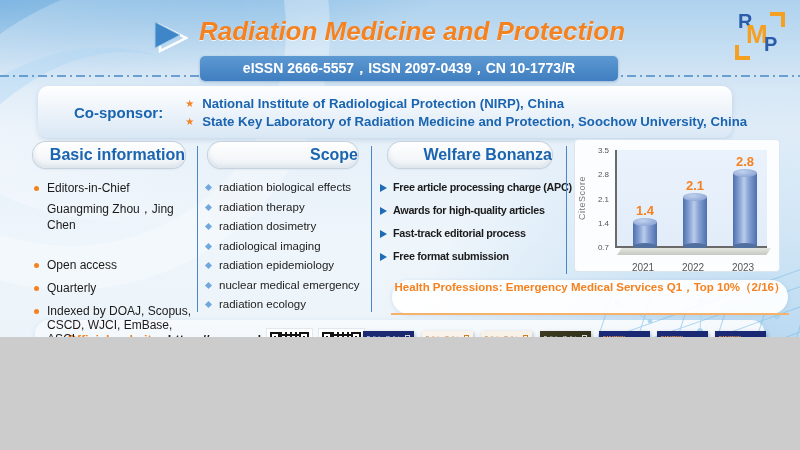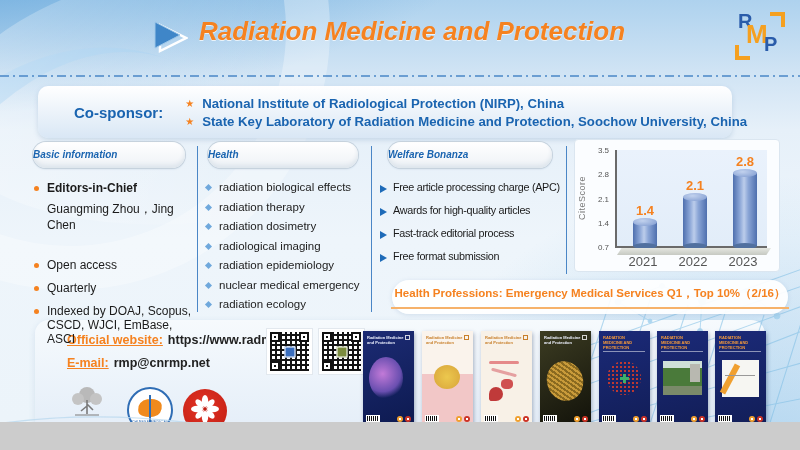--- a/index.html
+++ b/index.html
@@ -1,18 +1,18 @@
 <!DOCTYPE html>
 <html><head>
 <meta charset="utf-8">
 <style>
   * { margin:0; padding:0; box-sizing:border-box; }
   html,body { background:#ccc; }
   .flyer{
-    position:relative; width:800px; height:422px; overflow:hidden;
+    position:relative; width:800px; height:337px; overflow:hidden;
     font-family:"Liberation Sans","DejaVu Sans",sans-serif;
     background:
       radial-gradient(140% 95% at -12% -25%, rgba(64,145,210,.85) 0%, rgba(64,145,210,0) 55%),
       linear-gradient(180deg,#aed2ee 0%, #cfe3f4 70px, #e6f0f9 130px, #eef5fb 240px, #ecf4fa 100%);
   }
   
   .decor{ position:absolute; z-index:0; pointer-events:none; }
   .ring1{ left:-190px; top:-230px; width:520px; height:520px; border-radius:50%;
           border:44px solid rgba(255,255,255,.30); }
   .swoosh1{ left:-140px; top:40px; width:420px; height:520px; border-radius:50%;
@@ -53,36 +53,36 @@
   .col{ position:absolute; top:142px; z-index:2; }
   .col1{ left:30px; width:164px; }
   .col2{ left:204px; width:162px; }
   .col3{ left:378px; width:188px; }
   .vdiv{ position:absolute; width:0; border-left:1.5px solid #4a86c6; z-index:2; }
   .vd1{ left:197px; top:146px; height:166px; }
   .vd2{ left:371px; top:146px; height:166px; }
   .vd3{ left:566px; top:146px; height:128px; }
   .pill{ height:26px; border-radius:13px; background:linear-gradient(180deg,#ffffff,#eef2f6);
     box-shadow:0 0 0 1px #c6d2dd, inset 0 -3px 4px #dde5ec, 0 1px 2px rgba(120,150,180,.35);
-    color:#1a64b0; font-size:10px; font-weight:bold; text-align:left; line-height:26px;font-style:italic; }
+    color:#1a64b0; font-size:16px; font-weight:bold; text-align:right; line-height:26px; }
   .col1 .pill{ width:152px; margin-left:3px; }
   .col2 .pill{ width:150px; margin-left:4px; }
   .col3 .pill{ width:164px; margin-left:10px; }
   .list{ margin-top:13px; }
   .bi-item{ display:flex; font-size:12px; color:#1b1b1b; margin-left:4px; }
   .dot{ width:5px; height:5px; border-radius:50%; background:#f58220; margin:5px 8px 0 0; flex:none; }
-  .bi-bold{ font-weight:bold; }
+  .bi-bold{ font-weight:normal; }
   .bi-sub{ margin:6px 0 0 17px; font-size:12px; color:#1b1b1b; }
   .gap-lg{ margin-top:26px; } .gap-sm{ margin-top:9px; }
   .sc-item{ display:flex; align-items:flex-start; font-size:11.5px; color:#222;
             margin-bottom:7.5px; white-space:nowrap; }
   .diam{ width:5px; height:5px; background:#6fa8dc; transform:rotate(45deg);
          margin:4px 8px 0 2px; flex:none; }
-  .wf-item{ display:flex; align-items:flex-end; font-size:10.8px; letter-spacing:-0.3px;
-            color:#1b1b1b; font-weight:400; margin-bottom:11px; white-space:nowrap; }
+  .wf-item{ display:flex; align-items:center; font-size:10.8px; letter-spacing:-0.3px;
+            color:#1b1b1b; font-weight:700; margin-bottom:11px; white-space:nowrap; }
   .arrow{ width:0; height:0; border-top:4px solid transparent; border-bottom:4px solid transparent;
           border-left:7px solid #1e6bb8; margin:2px 6px 0 2px; flex:none; }
   
   .chart-box{ position:absolute; left:574px; top:139px; width:206px; height:133px; z-index:2;
     background:#fbfdff; border:1px solid #dbe6f0; border-radius:4px; }
   .ylab-wrap{ position:absolute; left:0; top:8px; bottom:24px; width:14px;
     display:flex; align-items:center; justify-content:center; }
   .ylab{ transform:rotate(-90deg); white-space:nowrap; font-size:9px; color:#777; letter-spacing:.5px; }
   .ytick{ position:absolute; left:10px; width:24px; text-align:right; font-size:8px; color:#555; }
   .plot{ position:absolute; left:40px; right:12px; top:10px; height:98px;
@@ -94,28 +94,28 @@
   .bar{ position:absolute; bottom:0; width:26px; display:flex; flex-direction:column;
         align-items:center; justify-content:flex-end; }
   .b0{ left:15px; } .b1{ left:65px; } .b2{ left:115px; }
   .bar-val{ font-size:13px; font-weight:bold; color:#f58220; margin-bottom:4px; }
   .cyl{ position:relative; width:24px;
     background:linear-gradient(90deg,#4e6fae 0%,#8aa5d6 28%,#bccdeb 46%,#8aa5d6 64%,#4e6fae 100%); }
   .cyl::before{ content:""; position:absolute; left:0; top:-4px; width:100%; height:8px;
     border-radius:50%; background:radial-gradient(ellipse at 40% 35%,#c2d2ee,#7c98ce); }
   .cyl::after{ content:""; position:absolute; left:0; bottom:-3px; width:100%; height:6px;
     border-radius:50%; background:#51709f; }
-  .xtick{ position:absolute; top:114px; width:40px; text-align:center; font-size:13px; color:#555; }
+  .xtick{ position:absolute; top:122px; width:40px; text-align:center; font-size:10px; color:#555; }
   .x0{ left:48px; } .x1{ left:98px; } .x2{ left:148px; }
   
   .ranking{ position:absolute; left:392px; top:280px; width:396px; height:34px; z-index:3;
     background:rgba(255,255,255,.92); border-radius:17px; display:flex; align-items:center;
     justify-content:center; box-shadow:0 1px 4px rgba(120,150,190,.25); }
   .ranking span{ font-size:11.5px; font-weight:bold; color:#f58220; white-space:nowrap;
-    border-bottom:2px solid #f6b26b; padding:0 4px 6px; }
+    border-bottom:2px solid #f6b26b; padding:0 4px 18px; }
   
   .bottom-panel{ position:absolute; left:35px; top:320px; width:730px; height:119px; z-index:1;
     background:linear-gradient(180deg,#f6fafd,#e3edf8); border-radius:14px;
     box-shadow:0 2px 6px rgba(110,150,190,.2); }
   .contact{ position:absolute; left:32px; top:13px; }
   .c-row{ font-size:12.5px; font-weight:bold; color:#222; margin-bottom:9px; white-space:nowrap; }
   .c-lab{ color:#f58220; margin-right:5px;text-decoration:underline; }
   .qr{ position:absolute; top:9px; width:45px; height:45px; background:#fff; padding:3px;
        box-shadow:0 0 0 1px #e2e8ee; }
   .qr1{ left:232px; } .qr2{ left:284px; }
@@ -211,20 +211,21 @@
   <div class="title">Radiation Medicine and Protection</div>
 
   <div class="rmp-logo">
     <span class="rmp-br1"></span>
     <span class="rmp-br2"></span>
     <span class="rmp-r">R</span>
     <span class="rmp-m">M</span>
     <span class="rmp-p">P</span>
   </div>
 
+  <div class="issn-banner">eISSN 2666-5557，ISSN 2097-0439，CN 10-1773/R</div>
 
   <div class="cosponsor">
     <div class="cos-label">Co-sponsor:</div>
     <div class="cos-items">
       <div class="cos-item">
         <span class="cos-star">★</span>
         <span>National Institute of Radiological Protection (NIRP), China</span>
       </div>
       <div class="cos-item">
         <span class="cos-star">★</span>
@@ -251,21 +252,21 @@
       </div>
       <div class="bi-item gap-sm">
         <span class="dot"></span>
         <span>Indexed by DOAJ, Scopus, CSCD, WJCI, EmBase, ASCI</span>
       </div>
     </div>
   </div>
   <div class="vdiv vd1"></div>
 
   <div class="col col2">
-    <div class="pill">Health</div>
+    <div class="pill">Scope</div>
     <div class="list">
       <div class="sc-item">
           <span class="diam"></span>
           <span>radiation biological effects</span>
         </div>
       <div class="sc-item">
           <span class="diam"></span>
           <span>radiation therapy</span>
         </div>
       <div class="sc-item">

